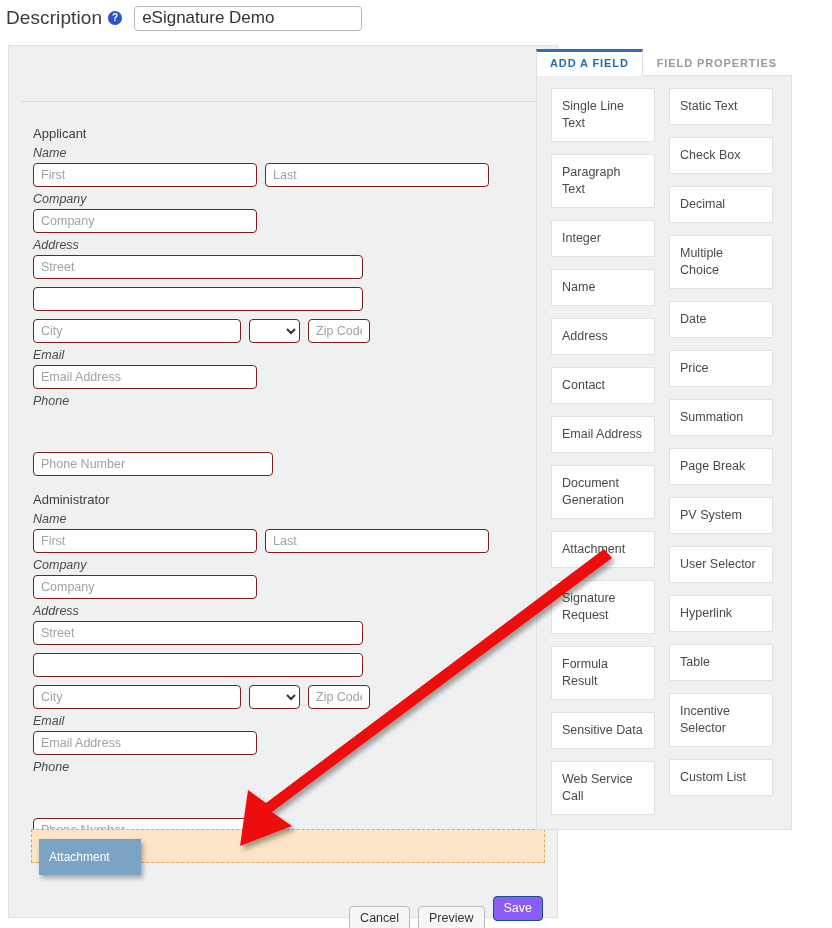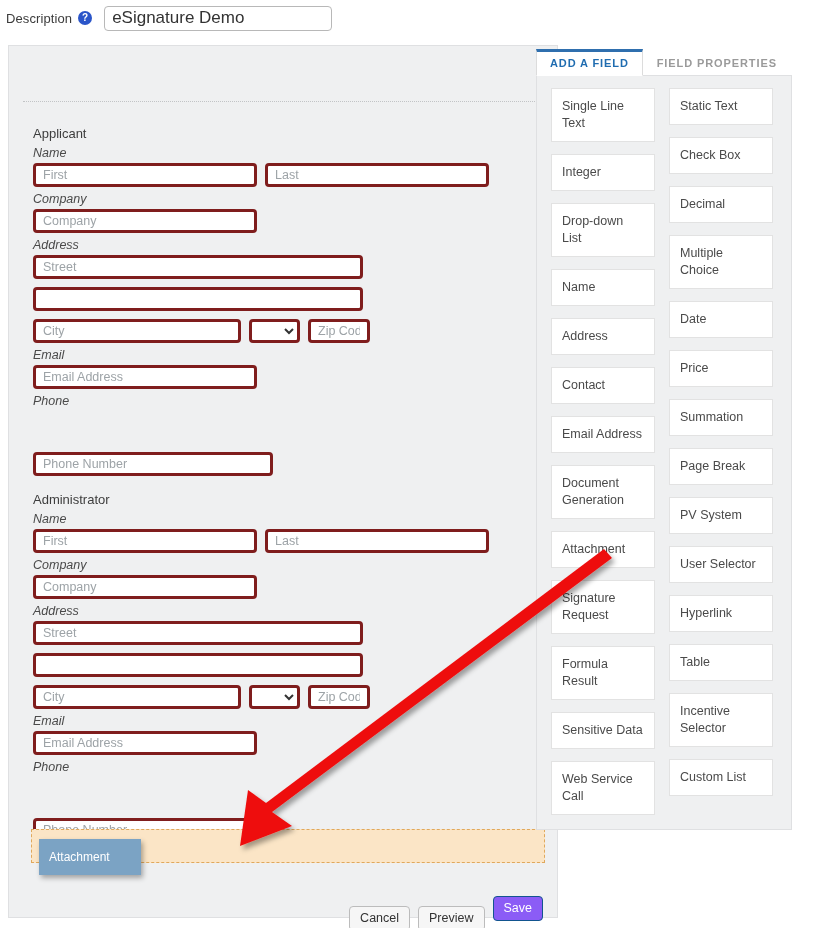--- a/index.html
+++ b/index.html
@@ -11,21 +11,21 @@
     overflow: hidden;
   }
   #root { position: relative; width: 832px; height: 928px; }
 
   
   .desc-bar {
     position: absolute; left: 0; top: 0; width: 832px; height: 36px;
     display: flex; align-items: center; padding-left: 6px;
   }
   .desc-label {
-    font-size: 13px; color: #3b3b3b; letter-spacing: 0.1px;
+    font-size: 19px; color: #3b3b3b; letter-spacing: 0.1px;
   }
   .help-icon {
     width: 14px; height: 14px; border-radius: 50%;
     background: #2a55c9; color: #fff;
     font-size: 10px; line-height: 14px; text-align: center;
     margin-left: 6px; font-weight: bold; cursor: pointer;
     font-family: "Liberation Sans", sans-serif;
   }
   .desc-input {
     margin-left: 12px; width: 228px; height: 25px;
@@ -51,21 +51,21 @@
   .sect-title {
     font-size: 13px; color: #3d3d3d; margin: 0 0 2px 24px;
   }
   .sect-title.second { margin-top: 16px; }
   .field-label {
     font-size: 12.5px; color: #4a4a4a; font-style: italic;
     margin: 5px 0 3px 24px;
   }
   .row { margin-left: 24px; display: flex; align-items: center; gap: 8px; }
   input.fi, select.fi {
-    height: 24px; border: 3px solid #7f1d1d; border-radius: 4px;
+    height: 24px; border: 1px solid #7f1d1d; border-radius: 4px;
     background: #fff; font-size: 12.5px; color: #333;
     padding: 2px 7px; font-family: "Liberation Sans", sans-serif;
     outline: none;
   }
   input.fi::placeholder { color: #9da3a7; }
   .w-first { width: 224px; }
   .w-last  { width: 224px; }
   .w-company { width: 224px; }
   .w-street { width: 330px; }
   .w-street2 { width: 330px; }
@@ -234,22 +234,22 @@
 
   <div class="right-panel">
     <div class="tabs">
       <div class="tab active">ADD A FIELD</div>
       <div class="tab">FIELD PROPERTIES</div>
     </div>
     <div class="panel-box">
       <div class="grid2">
         <div class="col">
           <div class="fbtn">Single Line Text</div>
+          <div class="fbtn">Paragraph Text</div>
           <div class="fbtn">Integer</div>
-          <div class="fbtn">Drop-down List</div>
           <div class="fbtn">Name</div>
           <div class="fbtn">Address</div>
           <div class="fbtn">Contact</div>
           <div class="fbtn">Email Address</div>
           <div class="fbtn">Document Generation</div>
           <div class="fbtn">Attachment</div>
           <div class="fbtn">Signature Request</div>
           <div class="fbtn h1">Formula Result</div>
           <div class="fbtn">Sensitive Data</div>
           <div class="fbtn">Web Service Call</div>

